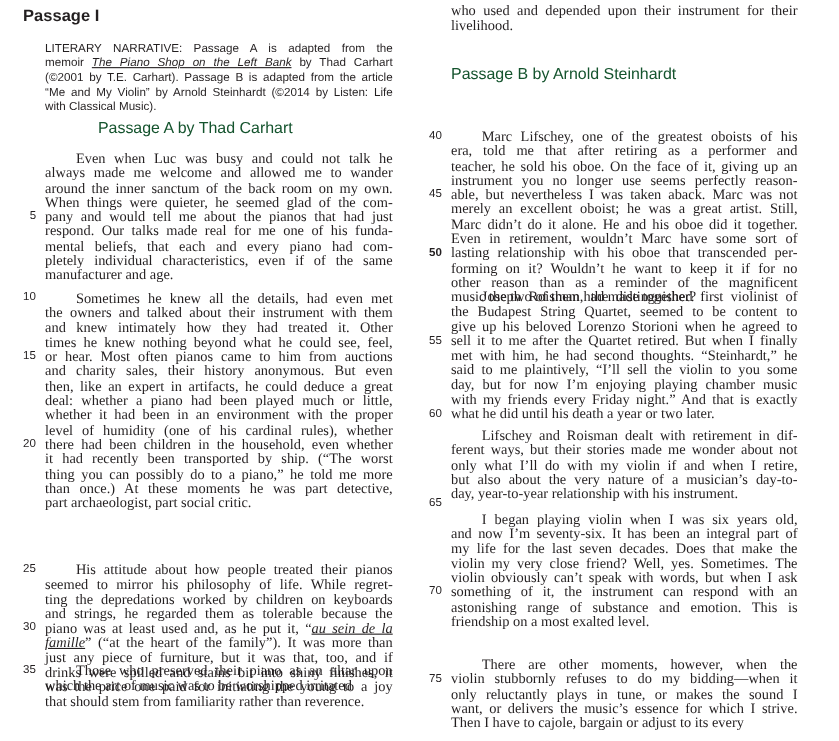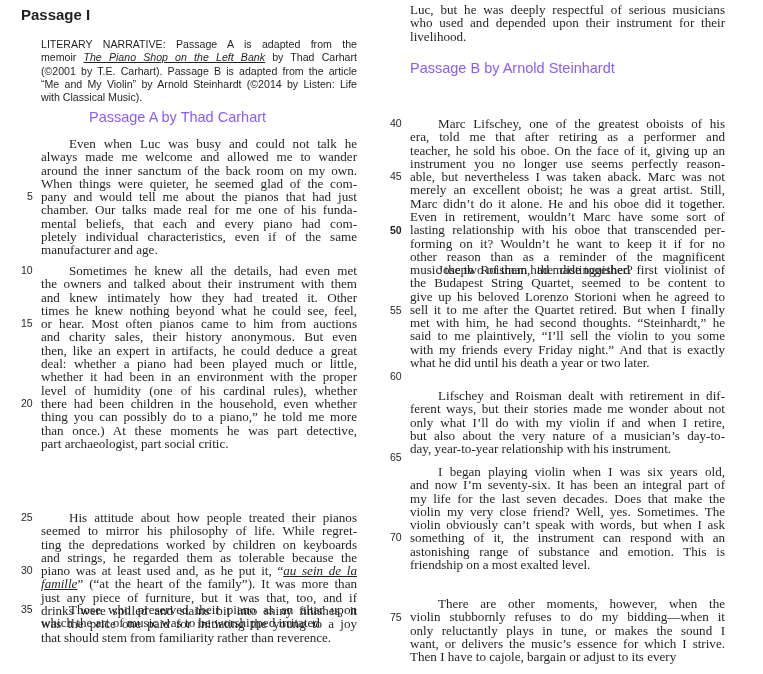--- a/index.html
+++ b/index.html
@@ -4,21 +4,21 @@
 <style>
   html, body { margin: 0; padding: 0; background: #ffffff; }
   body { width: 763px; height: 674px; position: relative; overflow: hidden; color: #231f20; }
   .col { position: absolute; top: 0; }
   .col-left { left: 0; width: 380px; }
   .col-right { left: 380px; width: 383px; }
   .heading { position: absolute; font-family: "Liberation Sans", sans-serif; font-weight: bold; font-size: 15px; color: #231f20; white-space: nowrap; }
   .intro { position: absolute; font-family: "Liberation Sans", sans-serif; font-size: 10.6px; line-height: 13.3px; color: #231f20; }
   .intro .ln { display: block; white-space: nowrap; text-align: justify; text-align-last: justify; }
   .intro .ln.last { text-align-last: left; }
-  .subhead { position: absolute; font-family: "Liberation Sans", sans-serif; font-size: 14.5px; color: #8b5cf6; white-space: nowrap; }
+  .subhead { position: absolute; font-family: "Liberation Sans", sans-serif; font-size: 14.5px; color: #14532d; white-space: nowrap; }
   .para { position: absolute; font-family: "Liberation Serif", serif; font-size: 13.1px; line-height: 13.3px; color: #231f20; }
   .para .ln { display: block; white-space: nowrap; text-align: justify; text-align-last: justify; height: 13.3px; }
   .para .ln.last { text-align-last: left; }
   .para .ln.first { text-indent: 28px; }
   .lnum { position: absolute; font-family: "Liberation Sans", sans-serif; font-size: 10.5px; color: #231f20; }
   em { font-style: italic; text-decoration: underline; }
   b.lbl { font-weight: normal; }
 </style>
 </head>
 <body>
@@ -33,37 +33,38 @@
       <span class="ln last">with Classical Music).</span>
     </div>
   <div class="subhead" style="left:41px; top:109px;margin-left:48px;">Passage A by Thad Carhart</div>
   <div id="pa-paras">
       <div class="para" style="left: 41px; width: 316px; top: 137px;">
         <span class="ln first">Even when Luc was busy and could not talk he</span>
         <span class="ln">always made me welcome and allowed me to wander</span>
         <span class="ln">around the inner sanctum of the back room on my own.</span>
         <span class="ln">When things were quieter, he seemed glad of the com-</span>
         <span class="ln">pany and would tell me about the pianos that had just</span>
-        <span class="ln">chamber. Our talks made real for me one of his funda-</span>
+        <span class="ln">respond. Our talks made real for me one of his funda-</span>
         <span class="ln">mental beliefs, that each and every piano had com-</span>
         <span class="ln">pletely individual characteristics, even if of the same</span>
         <span class="ln last">manufacturer and age.</span>
       </div>
       <div class="para" style="left: 41px; width: 316px; top: 264px;">
         <span class="ln first">Sometimes he knew all the details, had even met</span>
         <span class="ln">the owners and talked about their instrument with them</span>
         <span class="ln">and knew intimately how they had treated it. Other</span>
         <span class="ln">times he knew nothing beyond what he could see, feel,</span>
         <span class="ln">or hear. Most often pianos came to him from auctions</span>
         <span class="ln">and charity sales, their history anonymous. But even</span>
         <span class="ln">then, like an expert in artifacts, he could deduce a great</span>
         <span class="ln">deal: whether a piano had been played much or little,</span>
         <span class="ln">whether it had been in an environment with the proper</span>
         <span class="ln">level of humidity (one of his cardinal rules), whether</span>
         <span class="ln">there had been children in the household, even whether</span>
+        <span class="ln">it had recently been transported by ship. (“The worst</span>
         <span class="ln">thing you can possibly do to a piano,” he told me more</span>
         <span class="ln">than once.) At these moments he was part detective,</span>
         <span class="ln last">part archaeologist, part social critic.</span>
       </div>
       <div class="para" style="left: 41px; width: 316px; top: 511px;">
         <span class="ln first">His attitude about how people treated their pianos</span>
         <span class="ln">seemed to mirror his philosophy of life. While regret-</span>
         <span class="ln">ting the depredations worked by children on keyboards</span>
         <span class="ln">and strings, he regarded them as tolerable because the</span>
         <span class="ln">piano was at least used and, as he put it, “<em>au sein de la</em></span>
@@ -76,21 +77,20 @@
       <div class="para" style="left: 41px; width: 316px; top: 603px;">
         <span class="ln first">Those who preserved their piano as an altar upon</span>
         <span class="ln last">which the art of music was to be worshipped irritated</span>
       </div>
     </div>
 </div>
 
 <div class="col col-right">
   <div id="pa-cont">
       <div class="para" style="left: 30px; width: 315px; top: 3px;">
-        <span class="ln">Luc, but he was deeply respectful of serious musicians</span>
         <span class="ln">who used and depended upon their instrument for their</span>
         <span class="ln last">livelihood.</span>
       </div>
     </div>
   <div class="subhead" style="left:30px; top:60px;">Passage B by Arnold Steinhardt</div>
   <div id="pb-paras">
       <div class="para" style="left: 30px; width: 315px; top: 117px;">
         <span class="ln first">Marc Lifschey, one of the greatest oboists of his</span>
         <span class="ln">era, told me that after retiring as a performer and</span>
         <span class="ln">teacher, he sold his oboe. On the face of it, giving up an</span>
@@ -104,20 +104,21 @@
         <span class="ln">other reason than as a reminder of the magnificent</span>
         <span class="ln last">music the two of them had made together?</span>
       </div>
       <div class="para" style="left: 30px; width: 315px; top: 263px;">
         <span class="ln first">Joseph Roisman, the distinguished first violinist of</span>
         <span class="ln">the Budapest String Quartet, seemed to be content to</span>
         <span class="ln">give up his beloved Lorenzo Storioni when he agreed to</span>
         <span class="ln">sell it to me after the Quartet retired. But when I finally</span>
         <span class="ln">met with him, he had second thoughts. “Steinhardt,” he</span>
         <span class="ln">said to me plaintively, “I’ll sell the violin to you some</span>
+        <span class="ln">day, but for now I’m enjoying playing chamber music</span>
         <span class="ln">with my friends every Friday night.” And that is exactly</span>
         <span class="ln last">what he did until his death a year or two later.</span>
       </div>
       <div class="para" style="left: 30px; width: 315px; top: 389px;">
         <span class="ln first">Lifschey and Roisman dealt with retirement in dif-</span>
         <span class="ln">ferent ways, but their stories made me wonder about not</span>
         <span class="ln">only what I’ll do with my violin if and when I retire,</span>
         <span class="ln">but also about the very nature of a musician’s day-to-</span>
         <span class="ln last">day, year-to-year relationship with his instrument.</span>
       </div>

